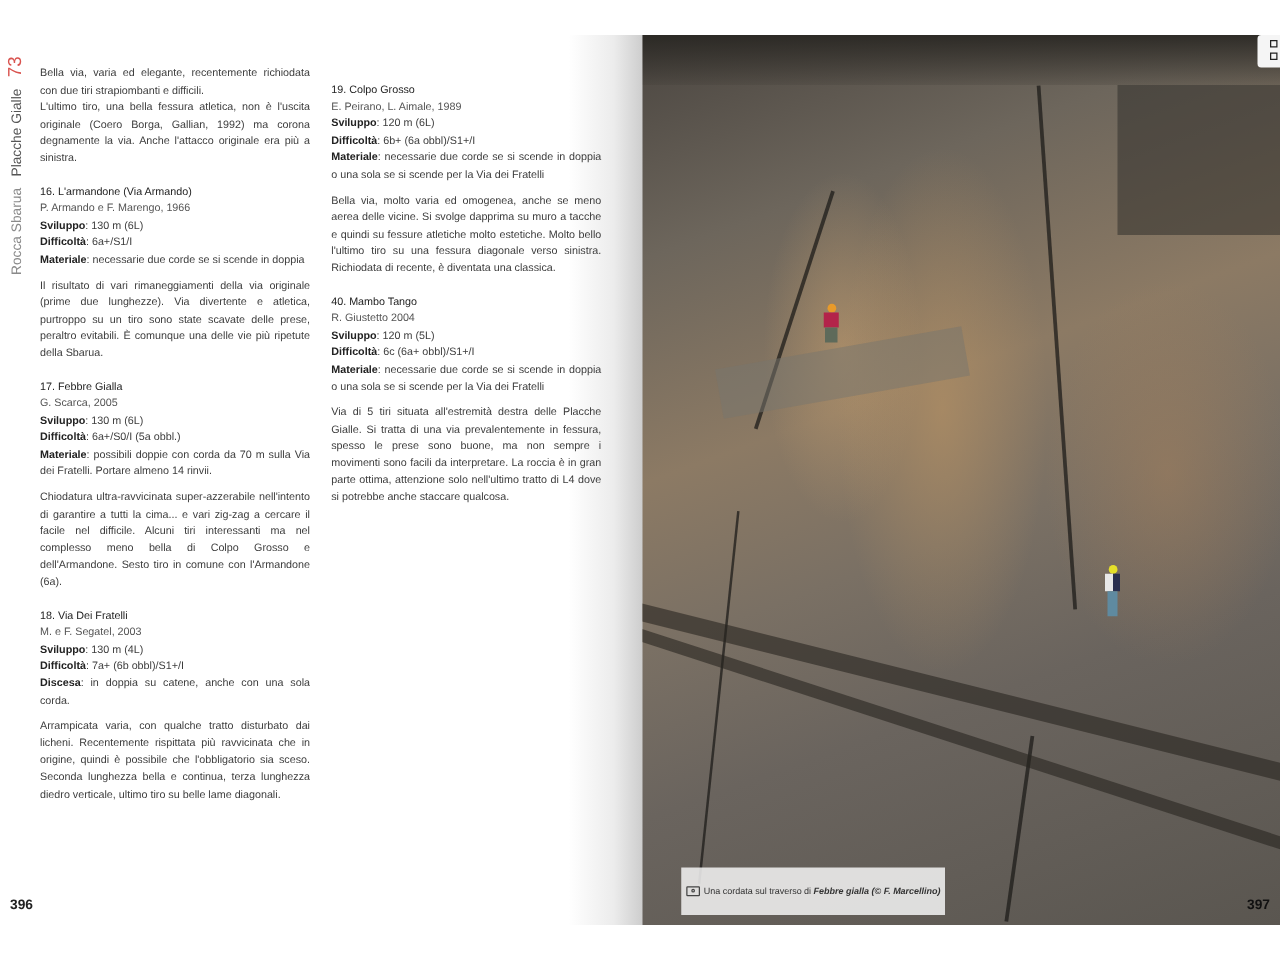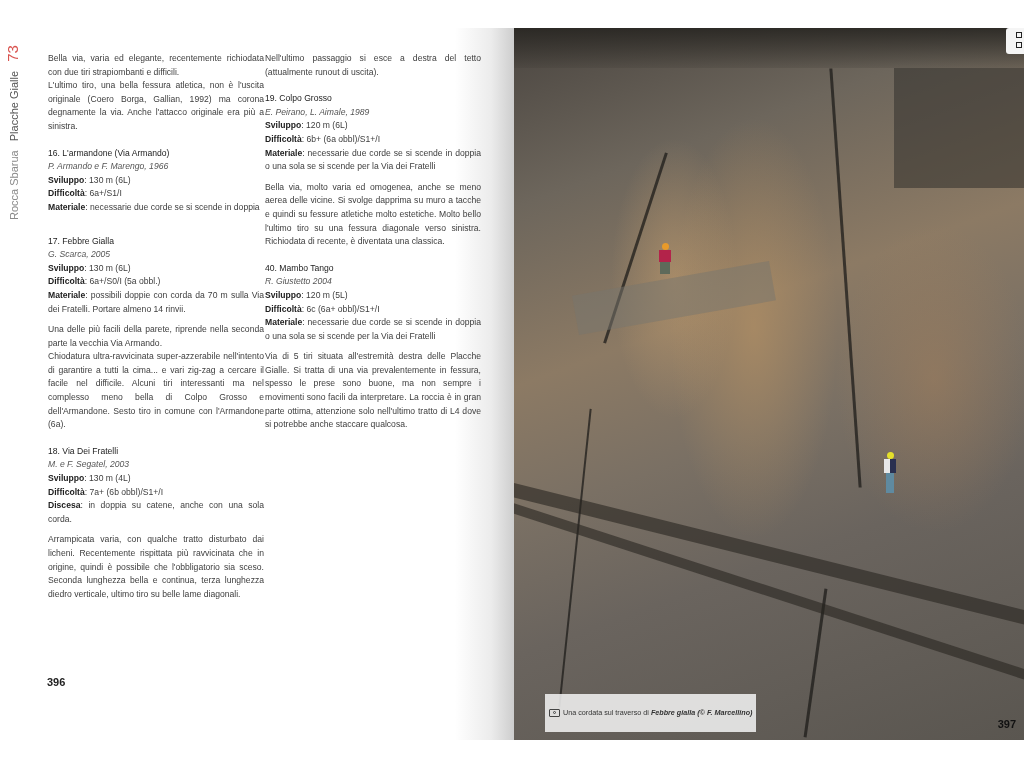--- a/index.html
+++ b/index.html
@@ -7,30 +7,30 @@
          font-family:"Liberation Sans", "DejaVu Sans", sans-serif; color:#3a3a3a; }
   .left-page { position:absolute; left:0; top:0; width:512px; height:768px; background:#fff; }
   .gutter-shadow { position:absolute; left:455px; top:28px; width:60px; height:712px;
          background:linear-gradient(to right, rgba(255,255,255,0) 0%, rgba(200,200,200,0.35) 60%, rgba(170,170,170,0.6) 100%); }
   .running-head { position:absolute; left:4px; top:220px; width:200px; height:20px;
          transform:rotate(-90deg); transform-origin:0 0; white-space:nowrap; font-size:11px; }
   .rh-book { color:#8a8a8a; margin-right:6px; }
   .rh-chapter { color:#555; margin-right:6px; }
   .rh-num { color:#d9534f; font-size:15px; }
   .col { position:absolute; top:52px; width:216px; font-size:8.6px; line-height:13.6px; color:#3d3d3d; }
-  .col-1 { left:32px;margin-left:16px; }
+  .col-1 { left:32px; }
   .col-2 { left:265px; }
   .col p { margin:0; text-align:justify; }
   .col .gap { height:7px; }
   .col .biggap { height:13px; }
   .col .title { font-weight:normal; color:#222; }
-  .col .authors { font-style:italic; color:#555; }
+  .col .authors { color:#555; }
   .col b { color:#222; }
   .page-num { position:absolute; font-weight:bold; font-size:11px; color:#222; font-family:"Liberation Sans Narrow","Liberation Sans",sans-serif; }
-  .page-num-left { left:8px; top:676px;margin-left:39px; }
+  .page-num-left { left:8px; top:718px; }
   .photo { position:absolute; left:514px; top:28px; width:510px; height:712px; overflow:hidden;
          background:
           radial-gradient(ellipse 120px 300px at 240px 300px, rgba(190,150,100,0.55), rgba(0,0,0,0) 70%),
           radial-gradient(ellipse 90px 200px at 160px 250px, rgba(200,160,110,0.5), rgba(0,0,0,0) 70%),
           radial-gradient(ellipse 140px 220px at 420px 350px, rgba(170,130,90,0.45), rgba(0,0,0,0) 70%),
           linear-gradient(160deg, #4a4540 0%, #6d665c 20%, #8c7a64 40%, #7a7064 55%, #6a645e 70%, #5a5650 100%); }
   .crack { position:absolute; background:rgba(30,28,26,0.75); }
   .ledge { position:absolute; background:rgba(40,36,32,0.6); }
   .climber { position:absolute; }
   .caption { position:absolute; left:545px; top:694px; height:14px; padding:12px 4px; background:rgba(245,245,245,0.85);
@@ -59,48 +59,47 @@
   <p>L'ultimo tiro, una bella fessura atletica, non è l'uscita originale (Coero Borga, Gallian, 1992) ma corona degnamente la via. Anche l'attacco originale era più a sinistra.</p>
   <div class="biggap"></div>
 
   <div>
     <p class="title">16. L'armandone (Via Armando)</p>
     <p class="authors">P. Armando e F. Marengo, 1966</p>
     <p><b>Sviluppo</b><span>: 130 m (6L)</span></p>
     <p><b>Difficoltà</b><span>: 6a+/S1/I</span></p>
     <p><b>Materiale</b><span>: necessarie due corde se si scende in doppia</span></p>
     <div class="gap"></div>
+    <p>Il risultato di vari rimaneggiamenti della via originale (prime due lunghezze). Via divertente e atletica, purtroppo su un tiro sono state scavate delle prese, peraltro evitabili. È comunque una delle vie più ripetute della Sbarua.</p>
   </div>
   <div class="biggap"></div>
 
   <div>
     <p class="title">17. Febbre Gialla</p>
     <p class="authors">G. Scarca, 2005</p>
     <p><b>Sviluppo</b><span>: 130 m (6L)</span></p>
     <p><b>Difficoltà</b><span>: 6a+/S0/I (5a obbl.)</span></p>
     <p><b>Materiale</b><span>: possibili doppie con corda da 70 m sulla Via dei Fratelli. Portare almeno 14 rinvii.</span></p>
     <div class="gap"></div>
-    <p>Una delle più facili della parete, riprende nella seconda parte la vecchia Via Armando.</p>
     <p>Chiodatura ultra-ravvicinata super-azzerabile nell'intento di garantire a tutti la cima... e vari zig-zag a cercare il facile nel difficile. Alcuni tiri interessanti ma nel complesso meno bella di Colpo Grosso e dell'Armandone. Sesto tiro in comune con l'Armandone (6a).</p>
   </div>
   <div class="biggap"></div>
 
   <div>
     <p class="title">18. Via Dei Fratelli</p>
     <p class="authors">M. e F. Segatel, 2003</p>
     <p><b>Sviluppo</b><span>: 130 m (4L)</span></p>
     <p><b>Difficoltà</b><span>: 7a+ (6b obbl)/S1+/I</span></p>
     <p><b>Discesa</b><span>: in doppia su catene, anche con una sola corda.</span></p>
     <div class="gap"></div>
     <p>Arrampicata varia, con qualche tratto disturbato dai licheni. Recentemente rispittata più ravvicinata che in origine, quindi è possibile che l'obbligatorio sia sceso. Seconda lunghezza bella e continua, terza lunghezza diedro verticale, ultimo tiro su belle lame diagonali.</p>
   </div>
 </div>
 
 <div class="col col-2">
-  <p>Nell'ultimo passaggio si esce a destra del tetto (attualmente runout di uscita).</p>
   <div class="biggap"></div>
 
   <div>
     <p class="title">19. Colpo Grosso</p>
     <p class="authors">E. Peirano, L. Aimale, 1989</p>
     <p><b>Sviluppo</b><span>: 120 m (6L)</span></p>
     <p><b>Difficoltà</b><span>: 6b+ (6a obbl)/S1+/I</span></p>
     <p><b>Materiale</b><span>: necessarie due corde se si scende in doppia o una sola se si scende per la Via dei Fratelli</span></p>
     <div class="gap"></div>
     <p>Bella via, molto varia ed omogenea, anche se meno aerea delle vicine. Si svolge dapprima su muro a tacche e quindi su fessure atletiche molto estetiche. Molto bello l'ultimo tiro su una fessura diagonale verso sinistra. Richiodata di recente, è diventata una classica.</p>

